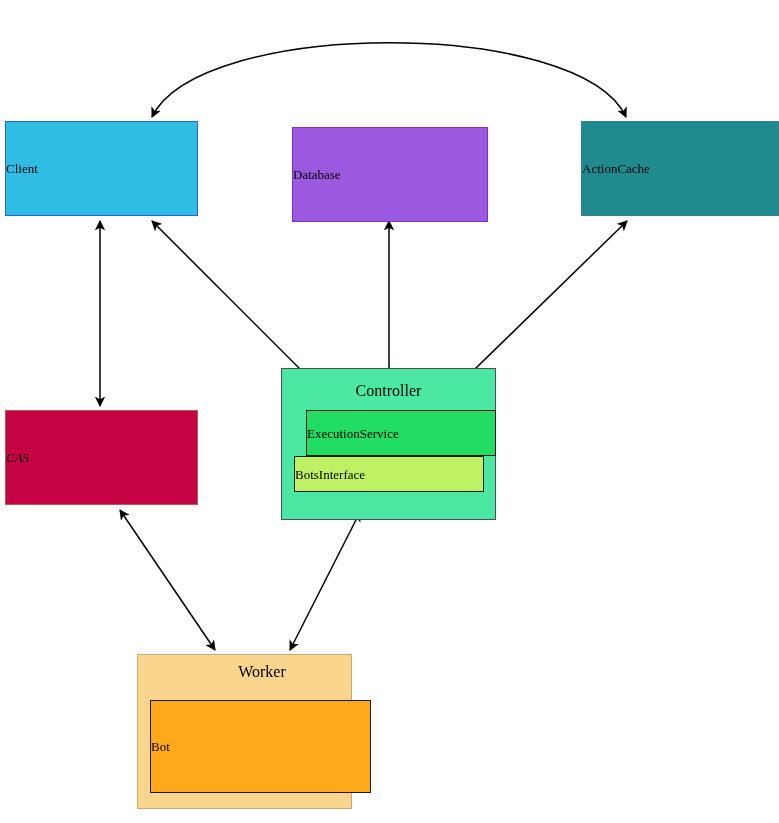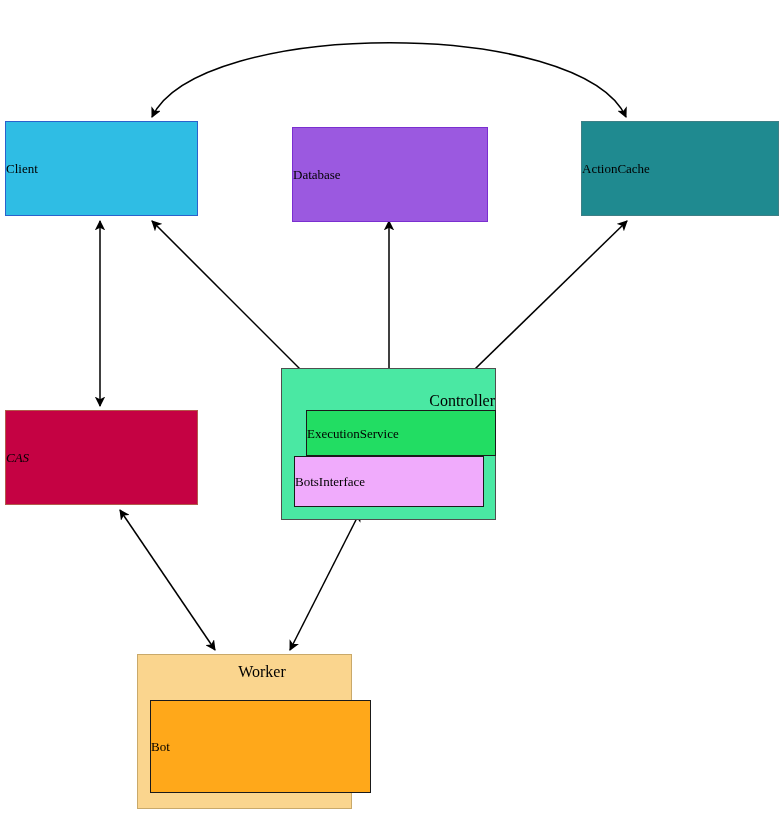--- a/index.html
+++ b/index.html
@@ -71,30 +71,30 @@
     left: 5px; top: 410px; width: 193px; height: 95px;
     background: #c50243;
     border: 1.5px solid #b35a4a;
     font-style: italic;
   }
   .c-controller {
     left: 281px; top: 368px; width: 215px; height: 152px;
     background: #4ae8a3;
     border: 1.5px solid #4f4f4f;
   }
-  .c-controller .cluster-label { top: 24px; text-align: right; }
+  .c-controller .cluster-label { top: 14px; }
   .n-executionservice {
     left: 294px; top: 410px; width: 190px; height: 46px;
     background: #22dd63;
     border: 1.5px solid #1a1a1a;
     margin-left: 12px;
   }
   .n-botsinterface {
-    left: 294px; top: 456px; width: 190px; height: 51px;
-    background: #f0abfc;
+    left: 294px; top: 456px; width: 190px; height: 36px;
+    background: #bef264;
     border: 1.5px solid #1a1a1a;
   }
   .c-worker {
     left: 137px; top: 654px; width: 215px; height: 155px;
     background: #fad58e;
     border: 1.5px solid #c9a96a;
   }
   .c-worker .cluster-label { top: 9px; padding-left: 35px; }
   .n-bot {
     left: 150px; top: 700px; width: 221px; height: 93px;

